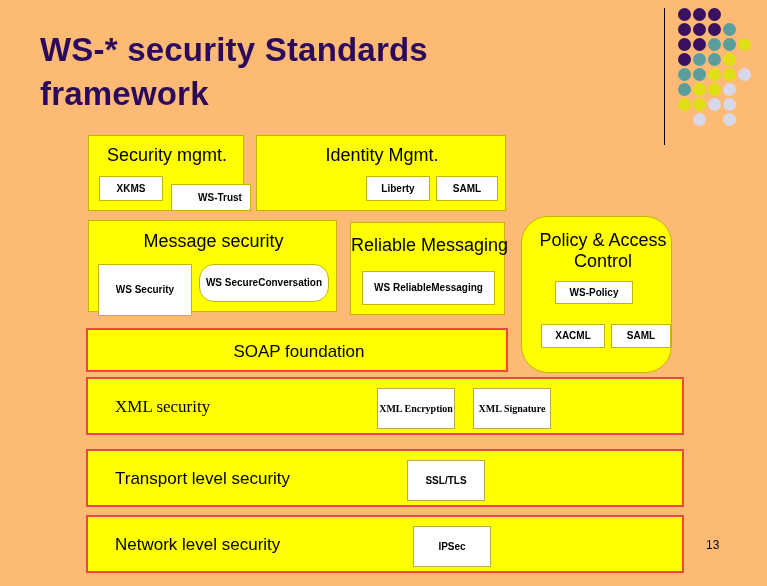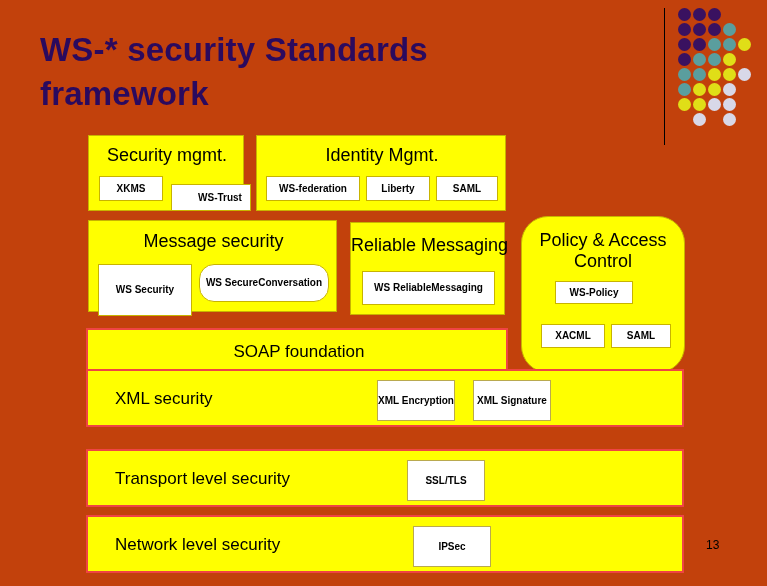--- a/index.html
+++ b/index.html
@@ -7,21 +7,21 @@
     padding: 0;
     background: #ffffff;
   }
   body {
     font-family: "Liberation Sans", sans-serif;
   }
   #slide {
     position: relative;
     width: 767px;
     height: 586px;
-    background: #c2410c;
+    background: #fdba74;
     overflow: hidden;
   }
 
   
   #title {
     position: absolute;
     left: 40px;
     top: 28px;
     width: 480px;
     font-size: 33px;
@@ -150,48 +150,47 @@
     </div>
 
   <div class="ybox thin" style="left:88px; top:135px; width:156px; height:76px;">
     <div class="box-title" style="left:0; top:9px; width:156px;">Security mgmt.</div>
     <div class="wbox" style="left:10px; top:40px; width:64px; height:25px;">XKMS</div>
     <div class="wbox" style="left:82px; top:48px; width:80px; height:27px;padding-left:18px;">WS-Trust</div>
   </div>
 
   <div class="ybox thin" style="left:256px; top:135px; width:250px; height:76px;">
     <div class="box-title" style="left:0; top:9px; width:250px;">Identity Mgmt.</div>
-    <div class="wbox" style="left:9px; top:40px; width:94px; height:25px;">WS-federation</div>
     <div class="wbox" style="left:109px; top:40px; width:64px; height:25px;">Liberty</div>
     <div class="wbox" style="left:179px; top:40px; width:62px; height:25px;">SAML</div>
   </div>
 
   <div class="ybox thin" style="left:88px; top:220px; width:249px; height:92px;">
     <div class="box-title" style="left:0; top:10px; width:249px;">Message security</div>
     <div class="wbox" style="left:9px; top:43px; width:94px; height:52px;">WS Security</div>
     <div class="wbox" style="left:110px; top:43px; width:130px; height:38px;border-radius:15px;">WS SecureConversation</div>
   </div>
 
   <div class="ybox thin" style="left:350px; top:222px; width:155px; height:93px;">
     <div class="box-title" style="left:0; top:12px; width:155px;">Reliable Messaging</div>
     <div class="wbox" style="left:11px; top:48px; width:133px; height:34px;">WS ReliableMessaging</div>
   </div>
 
-  <div class="ybox thin" style="left:521px; top:216px; width:164px; height:157px;border-radius:27px;">
+  <div class="ybox thin" style="left:521px; top:216px; width:151px; height:157px;border-radius:27px;">
     <div class="box-title wrap" style="left:0; top:13px; width:162px;">Policy &amp; Access Control</div>
     <div class="wbox" style="left:33px; top:64px; width:78px; height:23px;">WS-Policy</div>
     <div class="wbox" style="left:19px; top:107px; width:64px; height:24px;">XACML</div>
     <div class="wbox" style="left:89px; top:107px; width:60px; height:24px;">SAML</div>
   </div>
 
   <div class="ybox thick" style="left:86px; top:328px; width:422px; height:44px;">
     <div class="box-title" style="left:0; top:12px; width:422px; font-size:17px;">SOAP foundation</div>
   </div>
 
-  <div class="ybox thick" style="left:86px; top:369px; width:598px; height:58px;">
+  <div class="ybox thick" style="left:86px; top:377px; width:598px; height:58px;font-family:Liberation Serif, serif;">
     <div class="row-label" style="left:27px; top:18px;">XML security</div>
     <div class="wbox gray" style="left:289px; top:9px; width:78px; height:41px;">XML Encryption</div>
     <div class="wbox gray" style="left:385px; top:9px; width:78px; height:41px;">XML Signature</div>
   </div>
 
   <div class="ybox thick" style="left:86px; top:449px; width:598px; height:58px;">
     <div class="row-label" style="left:27px; top:18px;">Transport level security</div>
     <div class="wbox gray" style="left:319px; top:9px; width:78px; height:41px;">SSL/TLS</div>
   </div>
 

